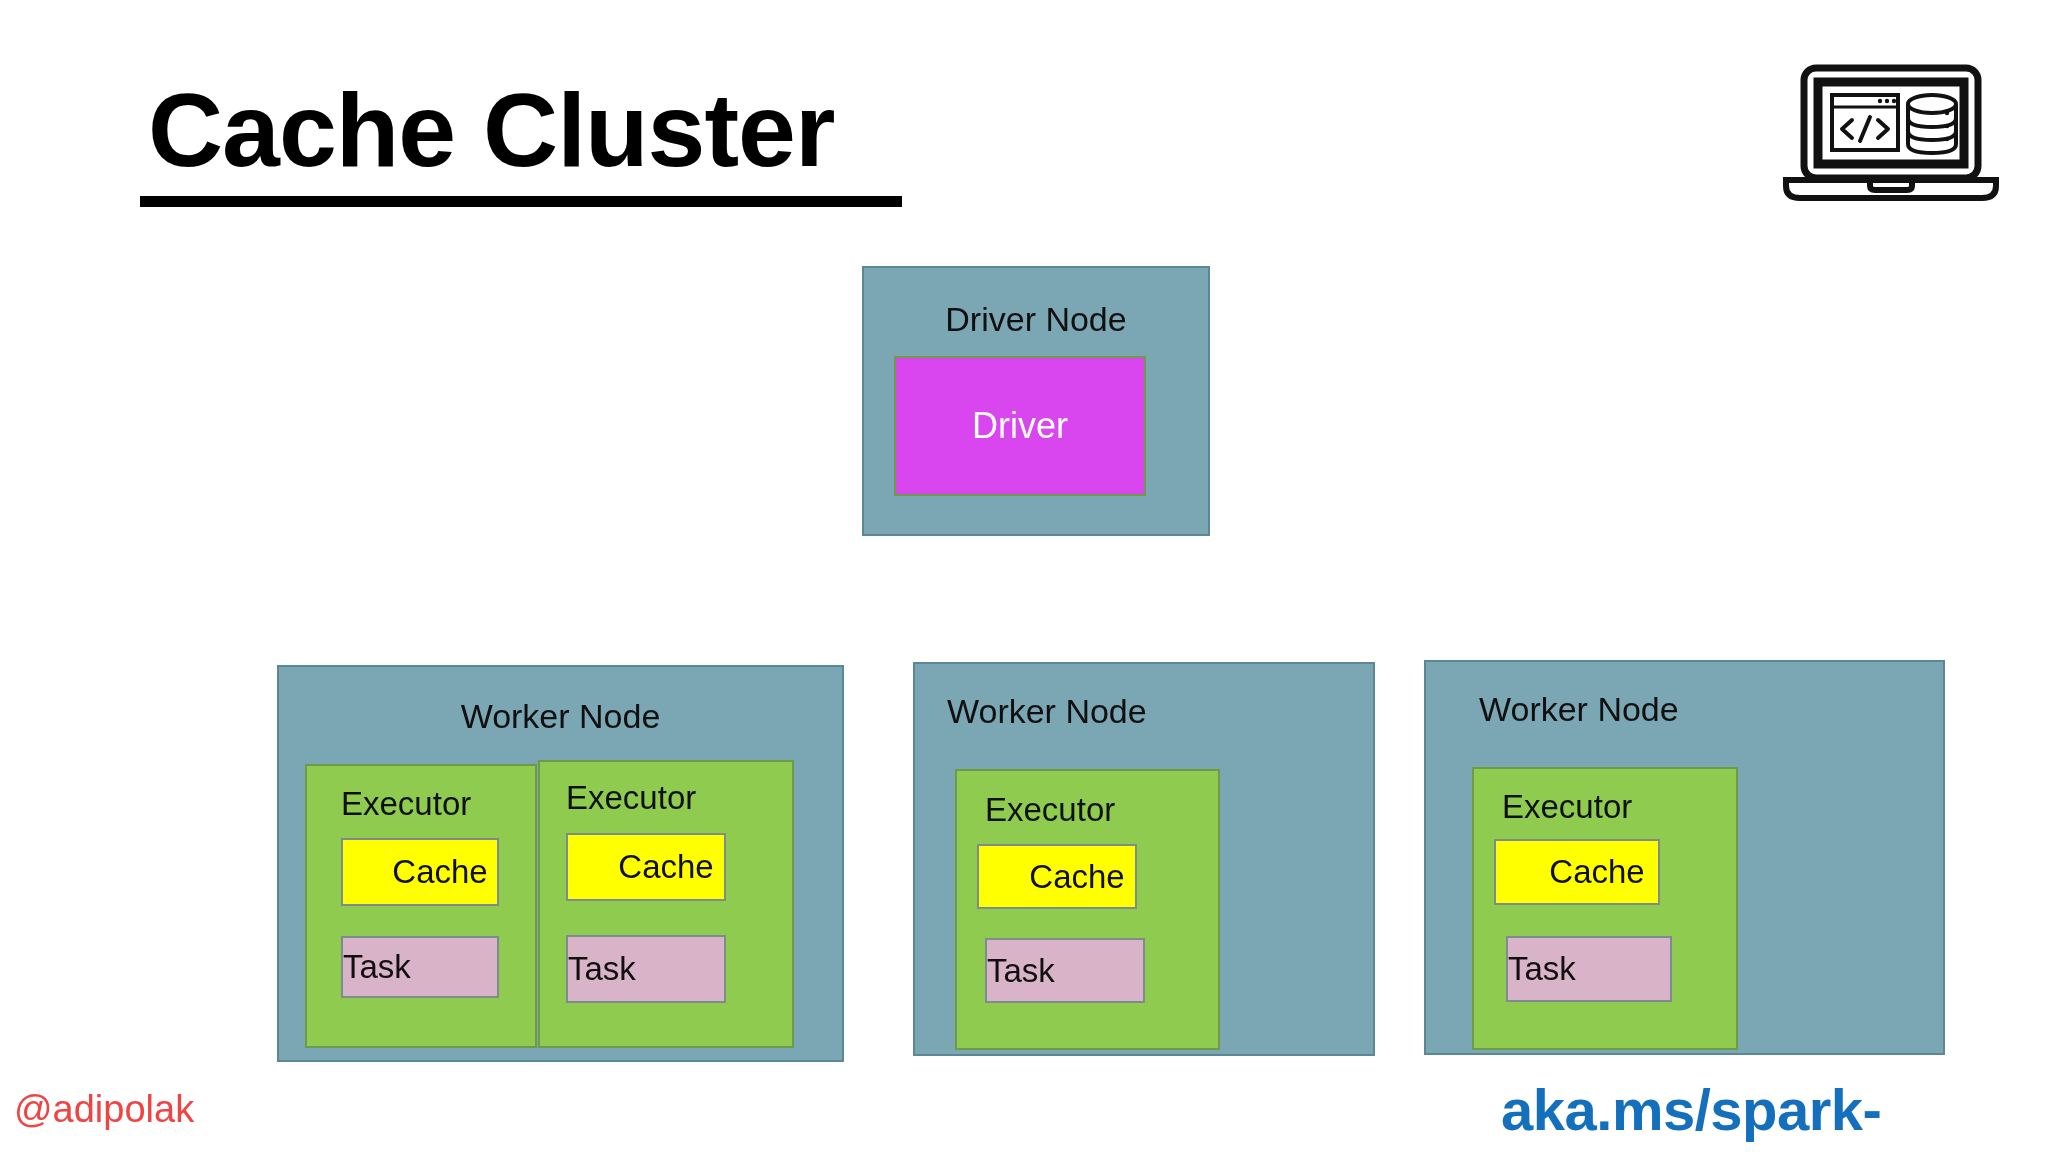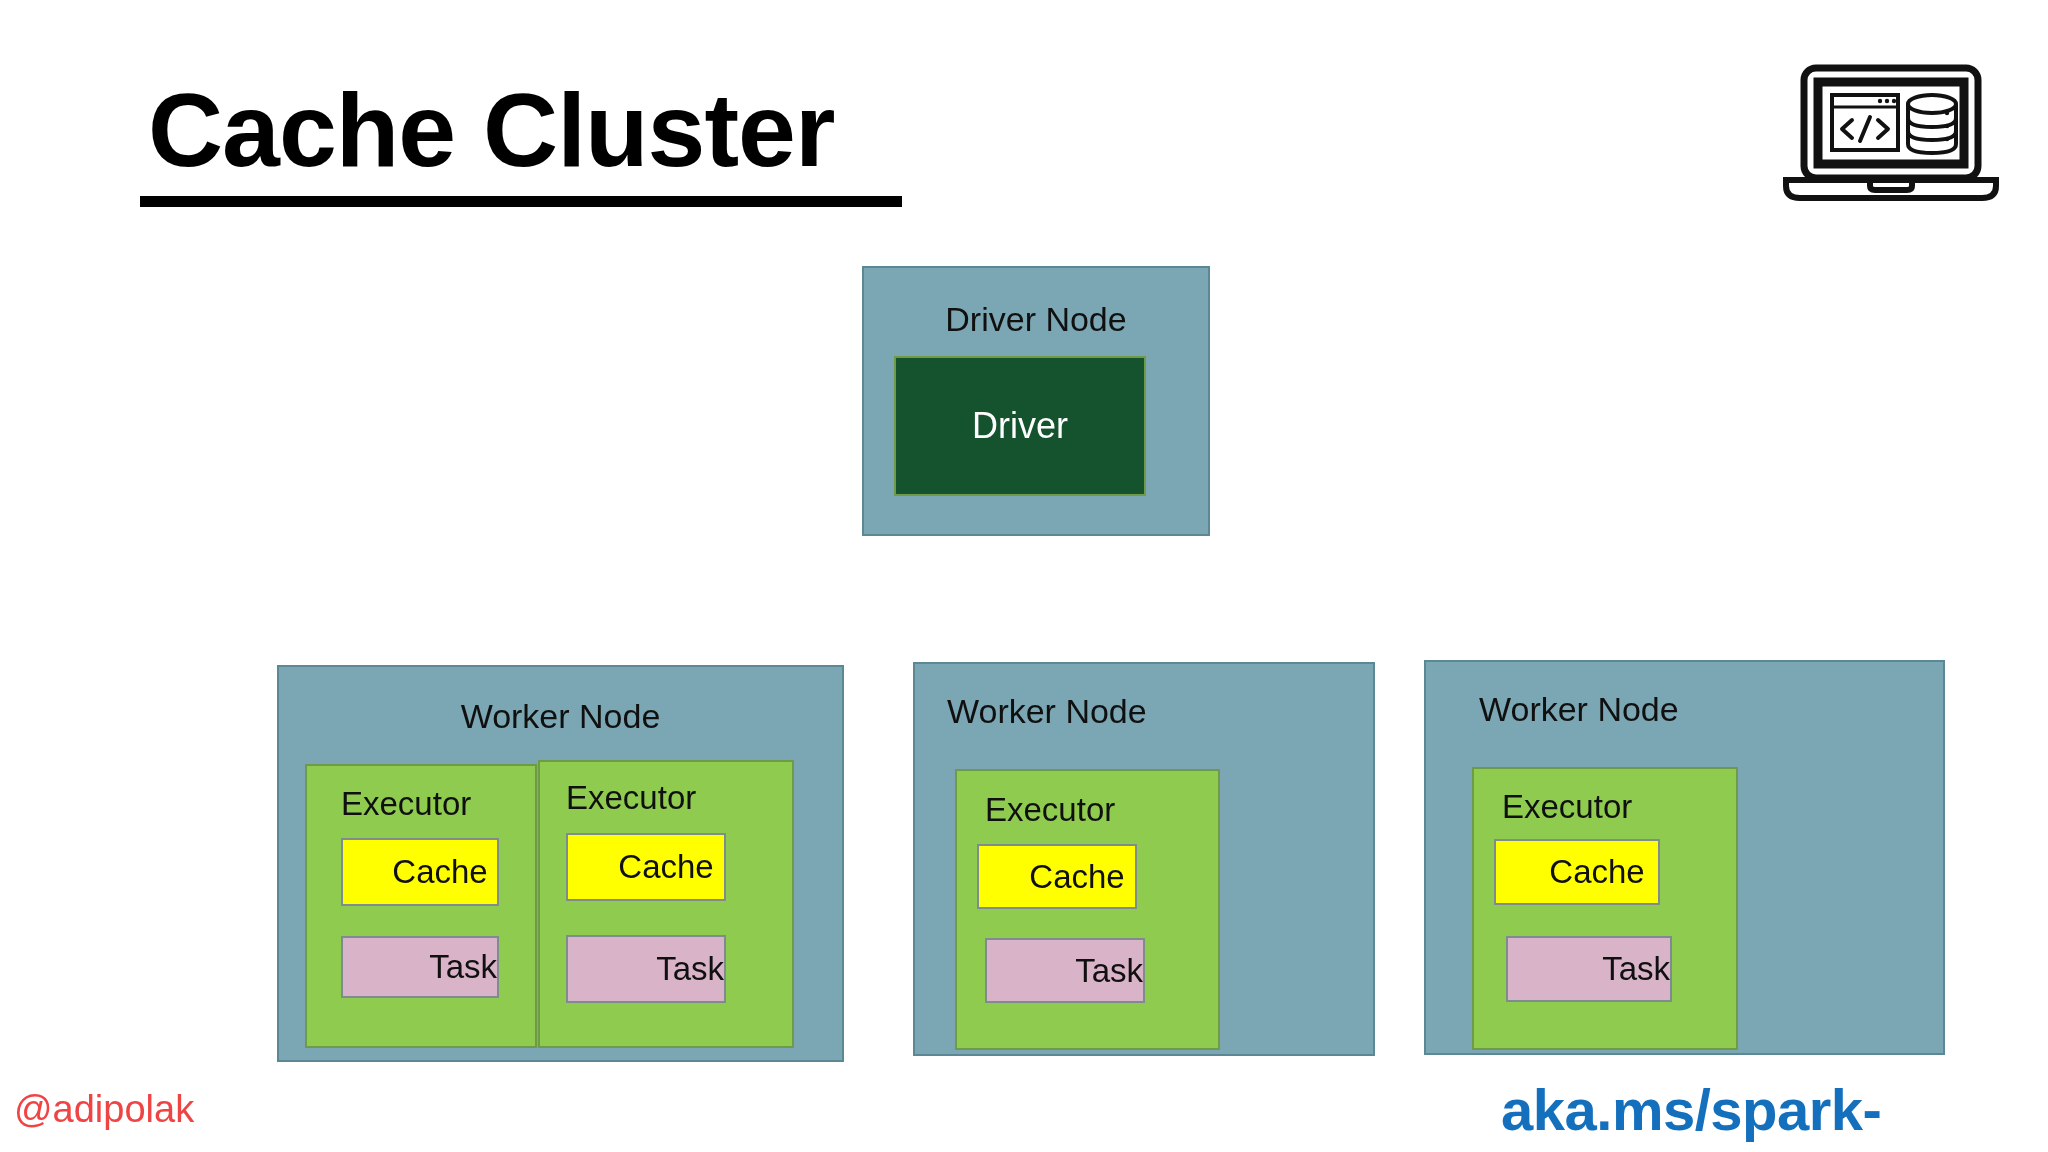--- a/index.html
+++ b/index.html
@@ -91,21 +91,21 @@
     color: #101010;
   }
 
   .task-box {
     position: absolute;
     background: #D9B4C9;
     border: 2px solid #7E8C8F;
     box-sizing: border-box;
     display: flex;
     align-items: center;
-    justify-content: flex-end;
+    justify-content: flex-start;
   }
   .task-box span {
     font-size: 33px;
     color: #101010;
   }
 
   
   #driver-node {
     left: 833px;
     top: 266px;
@@ -115,21 +115,21 @@
   }
   #driver-node-title {
     top: 32px;
   }
   #driver-inner {
     position: absolute;
     left: 30px;
     top: 88px;
     width: 252px;
     height: 140px;
-    background: #14532d;
+    background: #d946ef;
     border: 2px solid #6F9A48;
     box-sizing: border-box;
     display: flex;
     align-items: center;
     justify-content: center;
   }
   #driver-inner span {
     font-size: 36px;
     color: #ffffff;
   }

